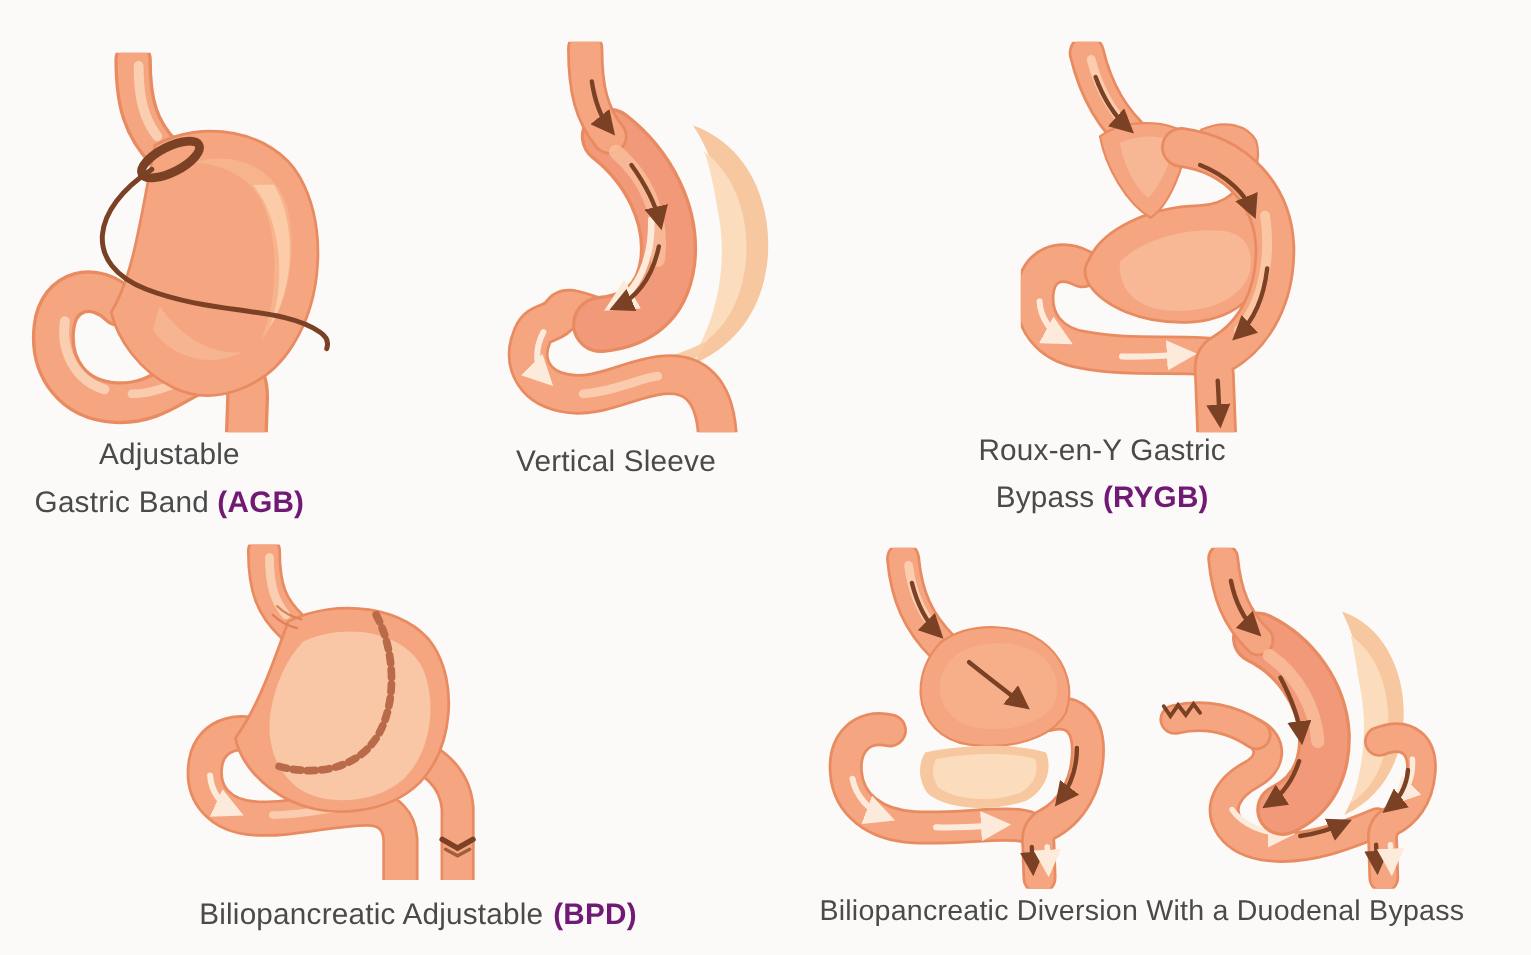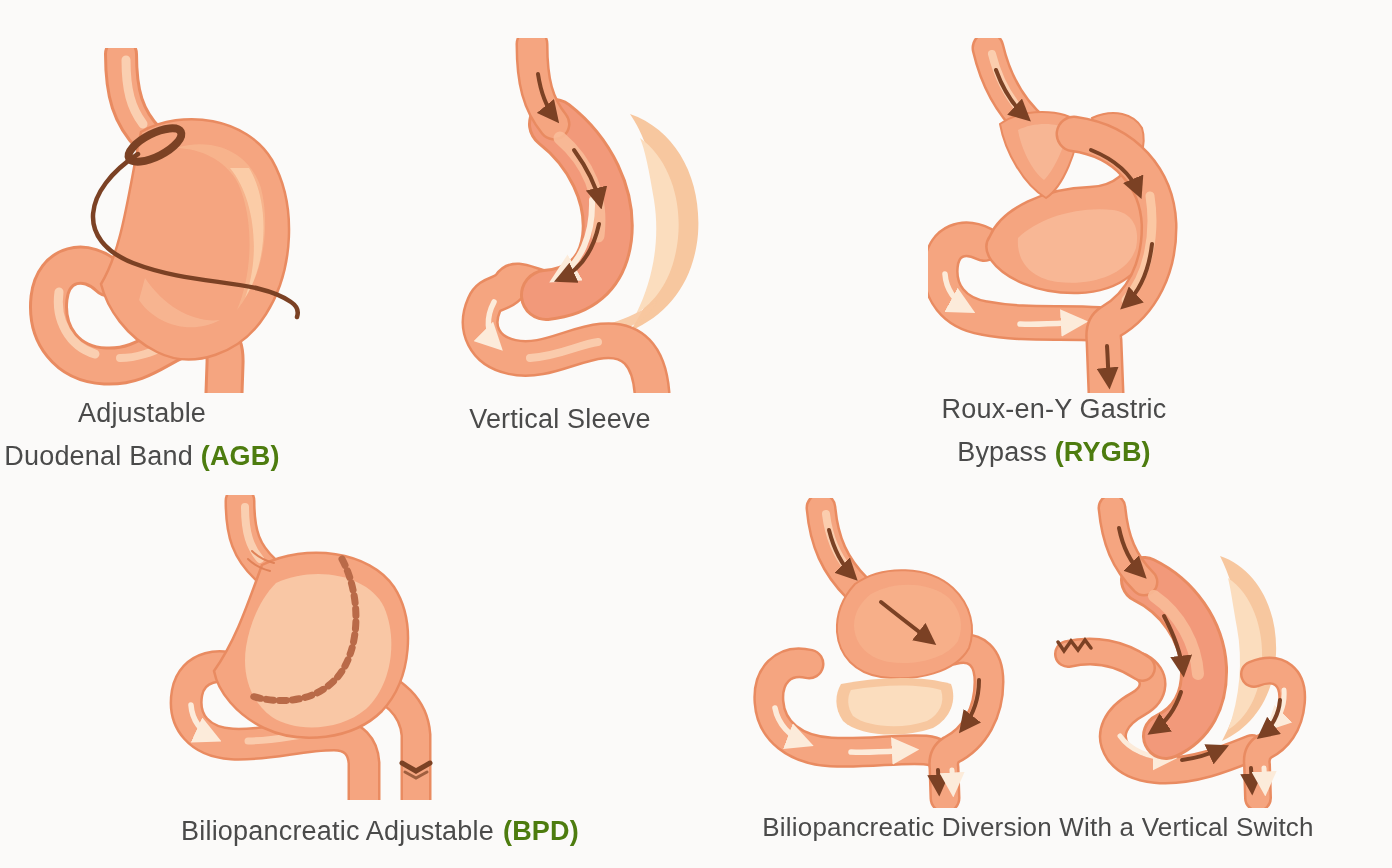--- a/index.html
+++ b/index.html
@@ -5,21 +5,21 @@
   html,body{margin:0;padding:0;background:#fbfaf9;}
   .canvas{
     position:relative;width:1392px;height:868px;background:#fbfaf9;
     overflow:hidden;font-family:"Liberation Sans",sans-serif;
   }
   .fig{position:absolute;}
   .cap{
     position:absolute;text-align:center;color:#4a4a4a;
     font-size:27px;line-height:43px;letter-spacing:.2px;
   }
-  .cap .b{font-weight:700;color:#4d7c0f;}
+  .cap .b{font-weight:700;color:#701a75;}
   .cap .gap{margin-left:9px;margin-top:17px;}
   .cap.small{font-size:26px;}
 </style>
 </head>
 <body>
 
 <div class="canvas">
 
   <svg class="fig" style="left:25px;top:48px" width="315" height="345" viewBox="0 0 315 345">
 
@@ -266,35 +266,35 @@
       <path d="M67,30 C71,50 80,66 90,76" marker-end="url(#s6d)"></path>
       <path d="M112,118 C122,137 129,156 131,173" marker-end="url(#s6d)"></path>
       <path d="M129,194 C123,212 113,225 101,233" marker-end="url(#s6d)"></path>
       <path d="M130,262 C146,260 160,255 171,250" marker-end="url(#s6d)"></path>
       <path d="M228,202 C227,216 220,229 210,237" marker-end="url(#s6d)"></path>
       <path d="M199,270 L200,291" marker-end="url(#s6d)"></path>
     </g>
     <path d="M212,270 L213,291" fill="none" stroke="#fcebda" stroke-width="5" stroke-linecap="round" marker-end="url(#s6w)"></path>
   </svg>
 
-  <div class="cap" style="left:0px;top:392px;width:284px">
+  <div class="cap" style="left:12px;top:392px;width:284px">
     <div>Adjustable</div>
-    <div><span>Duodenal Band</span> <span class="b">(AGB)</span></div>
+    <div><span>Gastric Band</span> <span class="b">(AGB)</span></div>
   </div>
 
   <div class="cap" style="left:410px;top:398px;width:300px">
     <div>Vertical Sleeve</div>
   </div>
 
-  <div class="cap" style="left:904px;top:388px;width:300px">
+  <div class="cap" style="left:852px;top:388px;width:300px">
     <div>Roux-en-Y Gastric</div>
     <div><span>Bypass</span> <span class="b">(RYGB)</span></div>
   </div>
 
   <div class="cap" style="left:150px;top:810px;width:460px">
     <span>Biliopancreatic Adjustable</span><span class="b gap">(BPD)</span>
   </div>
 
   <div class="cap small" style="left:728px;top:806px;width:620px">
-    <span>Biliopancreatic Diversion With a Vertical Switch</span>
+    <span>Biliopancreatic Diversion With a Duodenal Bypass</span>
   </div>
 
 </div>
 
 </body></html>

